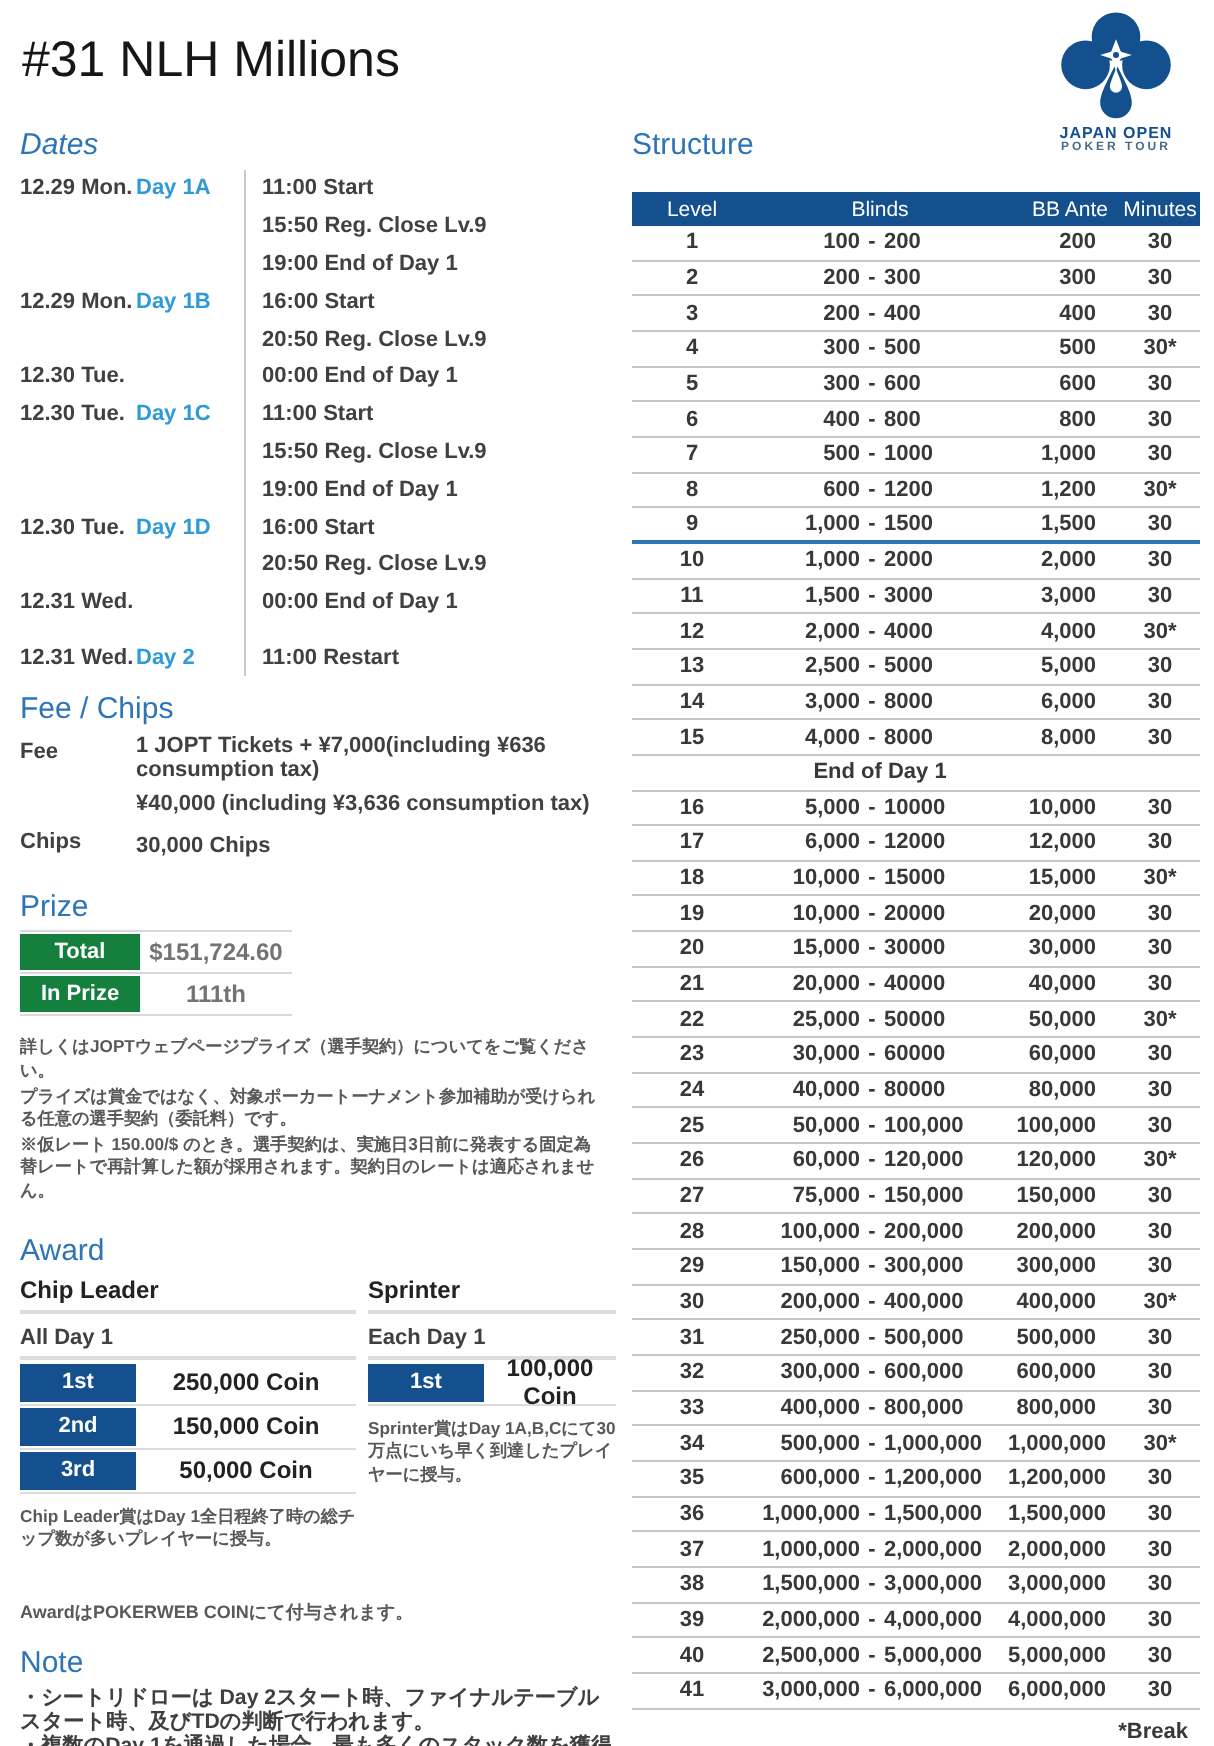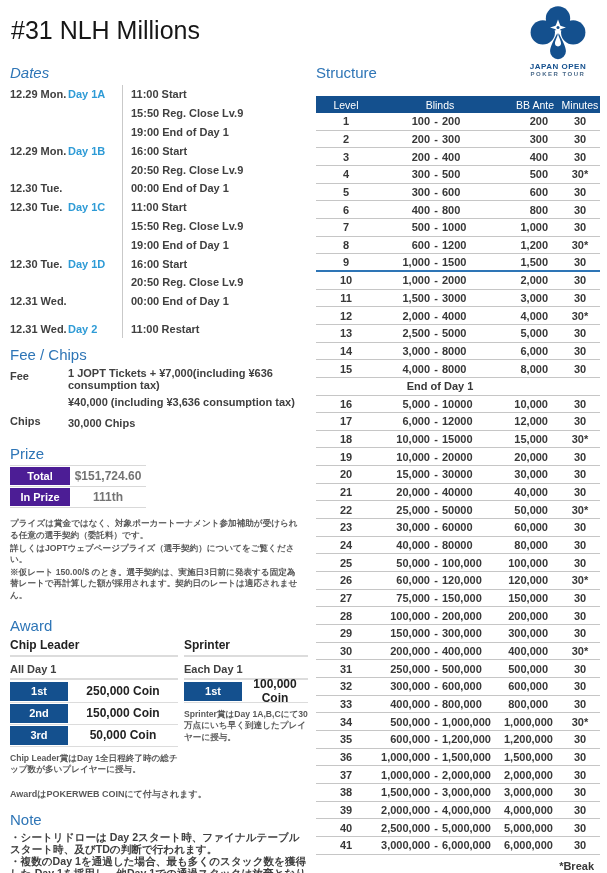--- a/index.html
+++ b/index.html
@@ -33,41 +33,41 @@
   .d-time { flex:1; border-left:1px solid #c9c9c9; padding-left:8px; height:100%; display:flex; align-items:center; }
 
   .fee-heading { margin-top:8px; margin-bottom:4px; }
   .frow { display:flex; min-height:21px; align-items:center; font-size:11px; font-weight:bold; color:#404040; }
   .f-label { width:58px; align-self:flex-start; padding-top:3px; }
   .f-value { flex:1; }
 
   .prize-heading { margin-top:12px; margin-bottom:3px; }
   .prize-table { width:136px; border-top:1px solid #d9d9d9; }
   .prow { display:flex; height:21px; border-bottom:1px solid #d9d9d9; }
-  .p-label { width:60px; margin:1px 0; background:#4c1d95; color:#fff; font-size:11px; font-weight:bold;
+  .p-label { width:60px; margin:1px 0; background:#15803d; color:#fff; font-size:11px; font-weight:bold;
              display:flex; align-items:center; justify-content:center; }
   .p-value { flex:1; display:flex; align-items:center; justify-content:center;
              font-size:12px; font-weight:bold; color:#737373; }
   .prize-notes { margin-top:10px; width:292px; }
   .prize-note { font-size:8.6px; font-weight:bold; color:#595959; line-height:11.6px; }
   .prize-note + .prize-note { margin-top:1px; }
 
   .award-heading { margin-top:15px; margin-bottom:4px; }
   .award-cols { display:flex; }
   .award-left  { width:168px; }
   .award-right { width:124px; margin-left:6px; }
   .award-title { font-size:12px; font-weight:bold; color:#222; border-bottom:2px solid #dcdcdc; padding-bottom:3px; }
   .award-sub   { font-size:11px; font-weight:bold; color:#404040; border-bottom:2px solid #dcdcdc;
                  padding-bottom:3px; margin-top:6px; margin-bottom:1px; }
   .arow { display:flex; height:22px; align-items:center; border-bottom:1px solid #dcdcdc; }
   .a-rank { width:58px; height:19px; background:#14508e; color:#fff; font-size:11px; font-weight:bold;
             display:flex; align-items:center; justify-content:center; }
   .a-value { flex:1; text-align:center; font-size:12px; font-weight:bold; color:#222; }
   .award-note { font-size:8.6px; font-weight:bold; color:#595959; line-height:11.6px; margin-top:6px; }
-  .award-footer { font-size:9px; font-weight:bold; color:#595959; margin-top:12px; }
+  .award-footer { font-size:9px; font-weight:bold; color:#595959; margin-top:24px; }
 
   .note-heading { margin-top:10px; margin-bottom:3px; }
   .note-item { font-size:10.6px; font-weight:bold; color:#3f3f3f; line-height:12.1px; }
 
   
   .right-col { position:absolute; left:316px; top:64px; width:284px; }
   .structure-heading { margin-bottom:15px; }
   .shead { display:flex; height:17px; background:#14508e; color:#fff; font-size:10.5px; align-items:center; }
   .srow  { display:flex; height:17.67px; align-items:center; border-bottom:1px solid #c6c6c6;
            font-size:11px; font-weight:bold; color:#383838; }
@@ -208,22 +208,22 @@
       <div class="prow">
         <div class="p-label">Total</div>
         <div class="p-value">$151,724.60</div>
       </div>
       <div class="prow">
         <div class="p-label">In Prize</div>
         <div class="p-value">111th</div>
       </div>
     </div>
   <div class="prize-notes" id="prize-notes">
+      <div class="prize-note">詳しくはJOPTウェブページプライズ（選手契約）についてをご覧ください。</div>
       <div class="prize-note">プライズは賞金ではなく、対象ポーカートーナメント参加補助が受けられる任意の選手契約（委託料）です。</div>
-      <div class="prize-note">詳しくはJOPTウェブページプライズ（選手契約）についてをご覧ください。</div>
       <div class="prize-note">※仮レート 150.00/$ のとき。選手契約は、実施日3日前に発表する固定為替レートで再計算した額が採用されます。契約日のレートは適応されません。</div>
     </div>
 
   <div class="section-heading award-heading">Award</div>
   <div class="award-cols">
     <div class="award-left">
       <div class="award-title">Chip Leader</div>
       <div class="award-sub">All Day 1</div>
       <div id="chip-leader-rows">
           <div class="arow">

